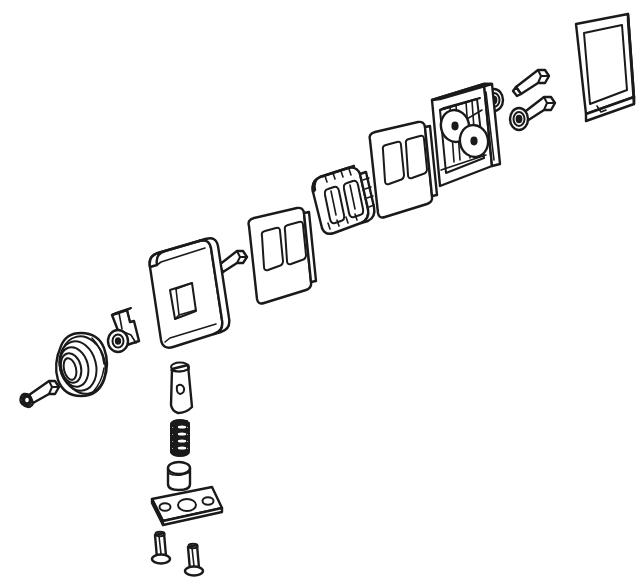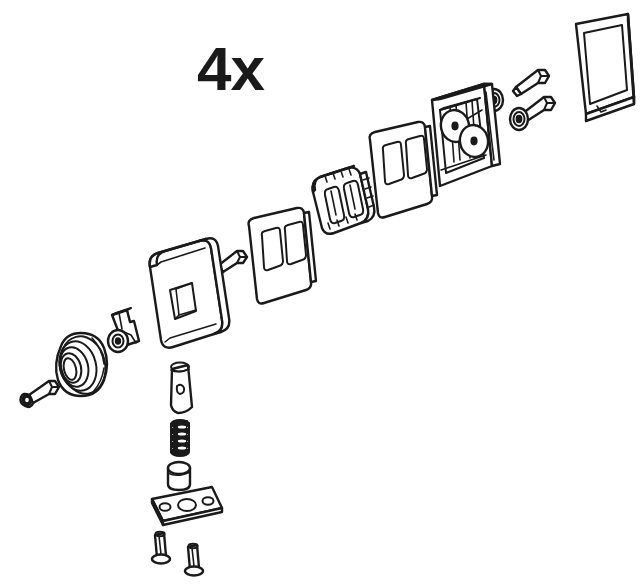--- a/index.html
+++ b/index.html
@@ -19,21 +19,20 @@
     color:#1a1a1a;
     user-select:none;
     white-space:nowrap;
   }
 </style>
 </head>
 <body>
 
 <div id="diagram-root">
 
-  <span class="qty-label" id="qty-label" style="left: 197px; top: 38px;">4x</span>
 
   <svg class="sheet" viewBox="0 0 640 585" xmlns="http://www.w3.org/2000/svg">
     <defs>
       <style>
         .ln   { fill:#ffffff; stroke:#1a1a1a; stroke-width:2.4;
                 stroke-linejoin:round; stroke-linecap:round; }
         .ln-t { fill:none;    stroke:#1a1a1a; stroke-width:2.0;
                 stroke-linejoin:round; stroke-linecap:round; }
         .ln-h { fill:none;    stroke:#1a1a1a; stroke-width:1.6;
                 stroke-linejoin:round; stroke-linecap:round; }

